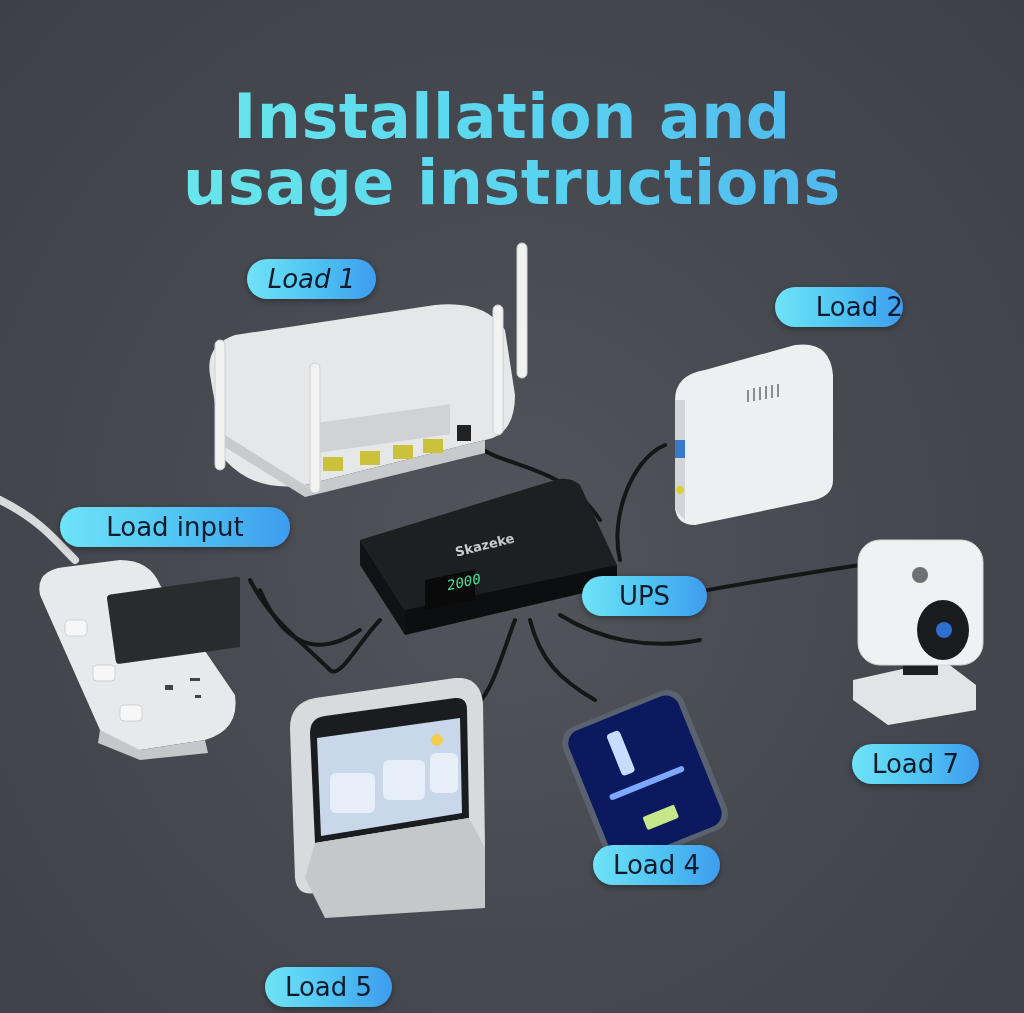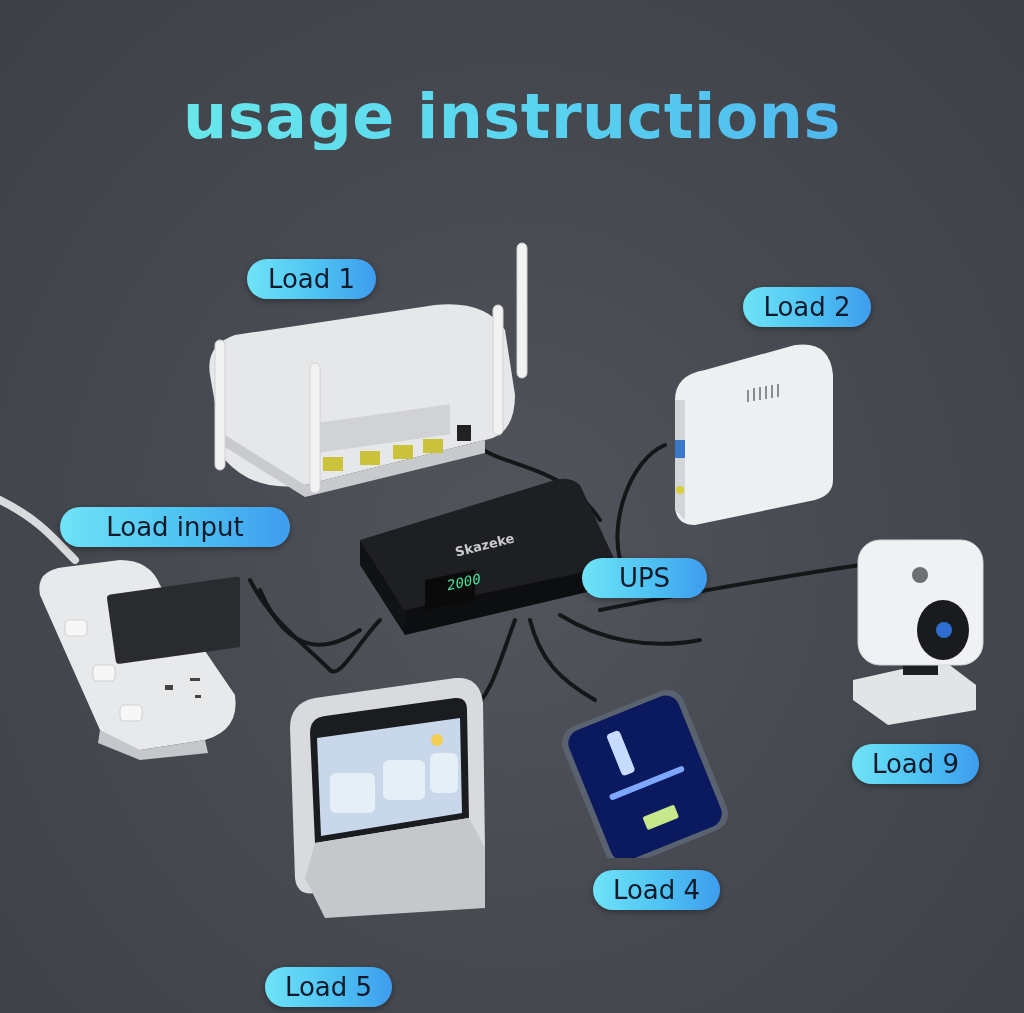--- a/index.html
+++ b/index.html
@@ -22,20 +22,21 @@
     box-shadow: 0 2px 6px rgba(0,0,0,0.35);
     font-family: "DejaVu Sans", sans-serif;
   }
   .dev { position: absolute; }
   svg { display: block; }
 </style>
 </head>
 <body>
 
 <h1 class="title">
+  <span>Installation and</span>
   <span>usage instructions</span>
 </h1>
 
 <svg class="dev" style="left:0;top:0" width="1024" height="1013">
   <g fill="none" stroke="#151618" stroke-width="4" stroke-linecap="round">
     <path d="M470 440 C 500 470, 560 460, 600 520"></path>
     <path d="M665 445 C 630 460, 610 520, 620 560"></path>
     <path d="M860 565 C 760 580, 650 600, 600 610"></path>
     <path d="M515 620 C 500 660, 490 700, 470 710"></path>
     <path d="M530 620 C 540 660, 560 680, 595 700"></path>
@@ -127,19 +128,19 @@
 <svg class="dev" style="left:848px;top:530px" width="140" height="195">
   <path d="M5 150 L 95 130 L 128 155 L 128 180 L 40 195 L 5 170 Z" fill="#e3e4e6"></path>
   <rect x="55" y="120" width="35" height="25" fill="#1d1e21"></rect>
   <rect x="10" y="10" width="125" height="125" rx="22" fill="#f0f1f2"></rect>
   <rect x="10" y="10" width="125" height="125" rx="22" fill="none" stroke="#d3d4d6"></rect>
   <circle cx="72" cy="45" r="8" fill="#6e7075"></circle>
   <ellipse cx="95" cy="100" rx="26" ry="30" fill="#1a1b1e"></ellipse>
   <circle cx="96" cy="100" r="8" fill="#2e6ed0"></circle>
 </svg>
 
-<div class="pill" style="left:247px;top:259px;width:129px;">Load 1</div>
-<div class="pill" style="left:743px;top:287px;width:128px;">Load 2</div>
+<div class="pill" style="left:247px;top:259px;width:129px;font-style:italic;">Load 1</div>
+<div class="pill" style="left:775px;top:287px;width:128px;text-align:right;">Load 2</div>
 <div class="pill" style="left:60px;top:507px;width:230px;">Load input</div>
-<div class="pill" style="left:582px;top:558px;width:125px;">UPS</div>
-<div class="pill" style="left:852px;top:744px;width:127px;">Load 9</div>
-<div class="pill" style="left:593px;top:870px;width:127px;">Load 4</div>
+<div class="pill" style="left:582px;top:576px;width:125px;">UPS</div>
+<div class="pill" style="left:852px;top:744px;width:127px;">Load 7</div>
+<div class="pill" style="left:593px;top:845px;width:127px;">Load 4</div>
 <div class="pill" style="left:265px;top:967px;width:127px;">Load 5</div>
 
 </body></html>

